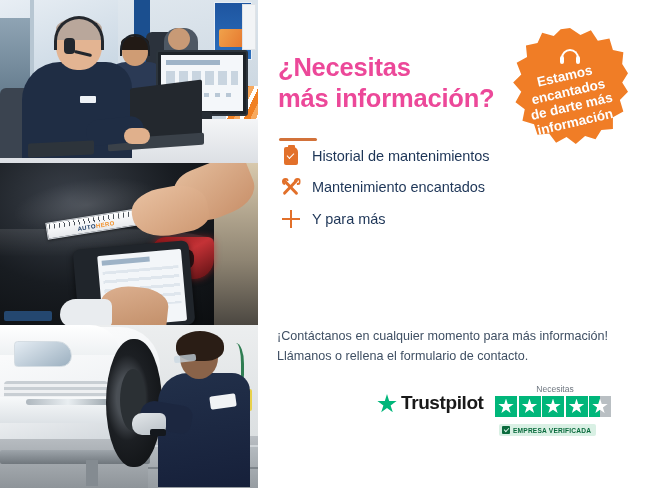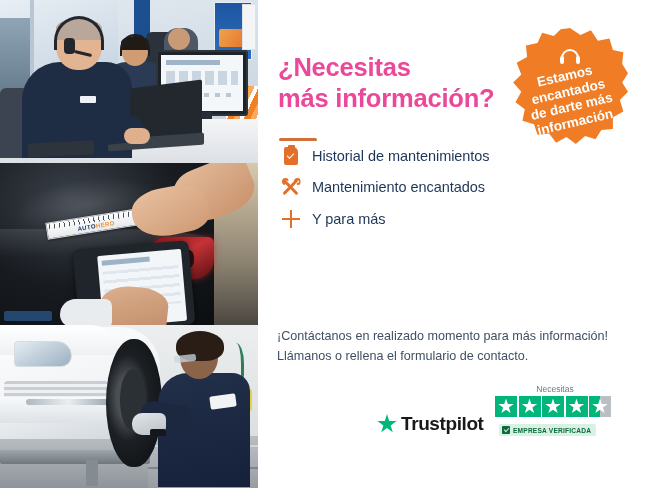--- a/index.html
+++ b/index.html
@@ -516,21 +516,21 @@
 
   
   .para {
     position:absolute; left:19px; top:326px; width:360px;
     font-size:12.6px; color:#3f4f63; line-height:1.62;
   }
   .para span { display:block; white-space:nowrap; }
 
   
   .tp { position:absolute; left:119px; top:384px; width:250px; height:64px; }
-  .tp .logo { position:absolute; left:0; top:29px; display:flex; align-items:center; }
+  .tp .logo { position:absolute; left:0; top:8px; display:flex; align-items:flex-end; }
   .tp .logo .star {
     width:20px; height:20px; margin-right:4px;
     background:#00b67a;
     clip-path: polygon(50% 0%,61% 35%,98% 35%,68% 57%,79% 91%,50% 70%,21% 91%,32% 57%,2% 35%,39% 35%);
   }
   .tp .logo .wm { font-size:19px; font-weight:bold; color:#191919; letter-spacing:-.4px; }
   .tp .excelente {
     position:absolute; left:118px; top:0px; width:120px; text-align:center;
     font-size:8.5px; color:#6f7780;
   }
@@ -712,21 +712,21 @@
 
       <div class="feature">
         <div class="ico">
           <div class="ic-plus"></div>
         </div>
         <div class="lbl">Y para más</div>
       </div>
     </div>
 
     <div class="para">
-      <span>¡Contáctanos en realizado momento para más información!</span>
+      <span>¡Contáctanos en cualquier momento para más información!</span>
       <span>Llámanos o rellena el formulario de contacto.</span>
     </div>
 
     <div class="tp">
       <div class="logo">
         <div class="star"></div>
         <div class="wm">Trustpilot</div>
       </div>
       <div class="excelente">Necesitas</div>
       <div class="stars">

